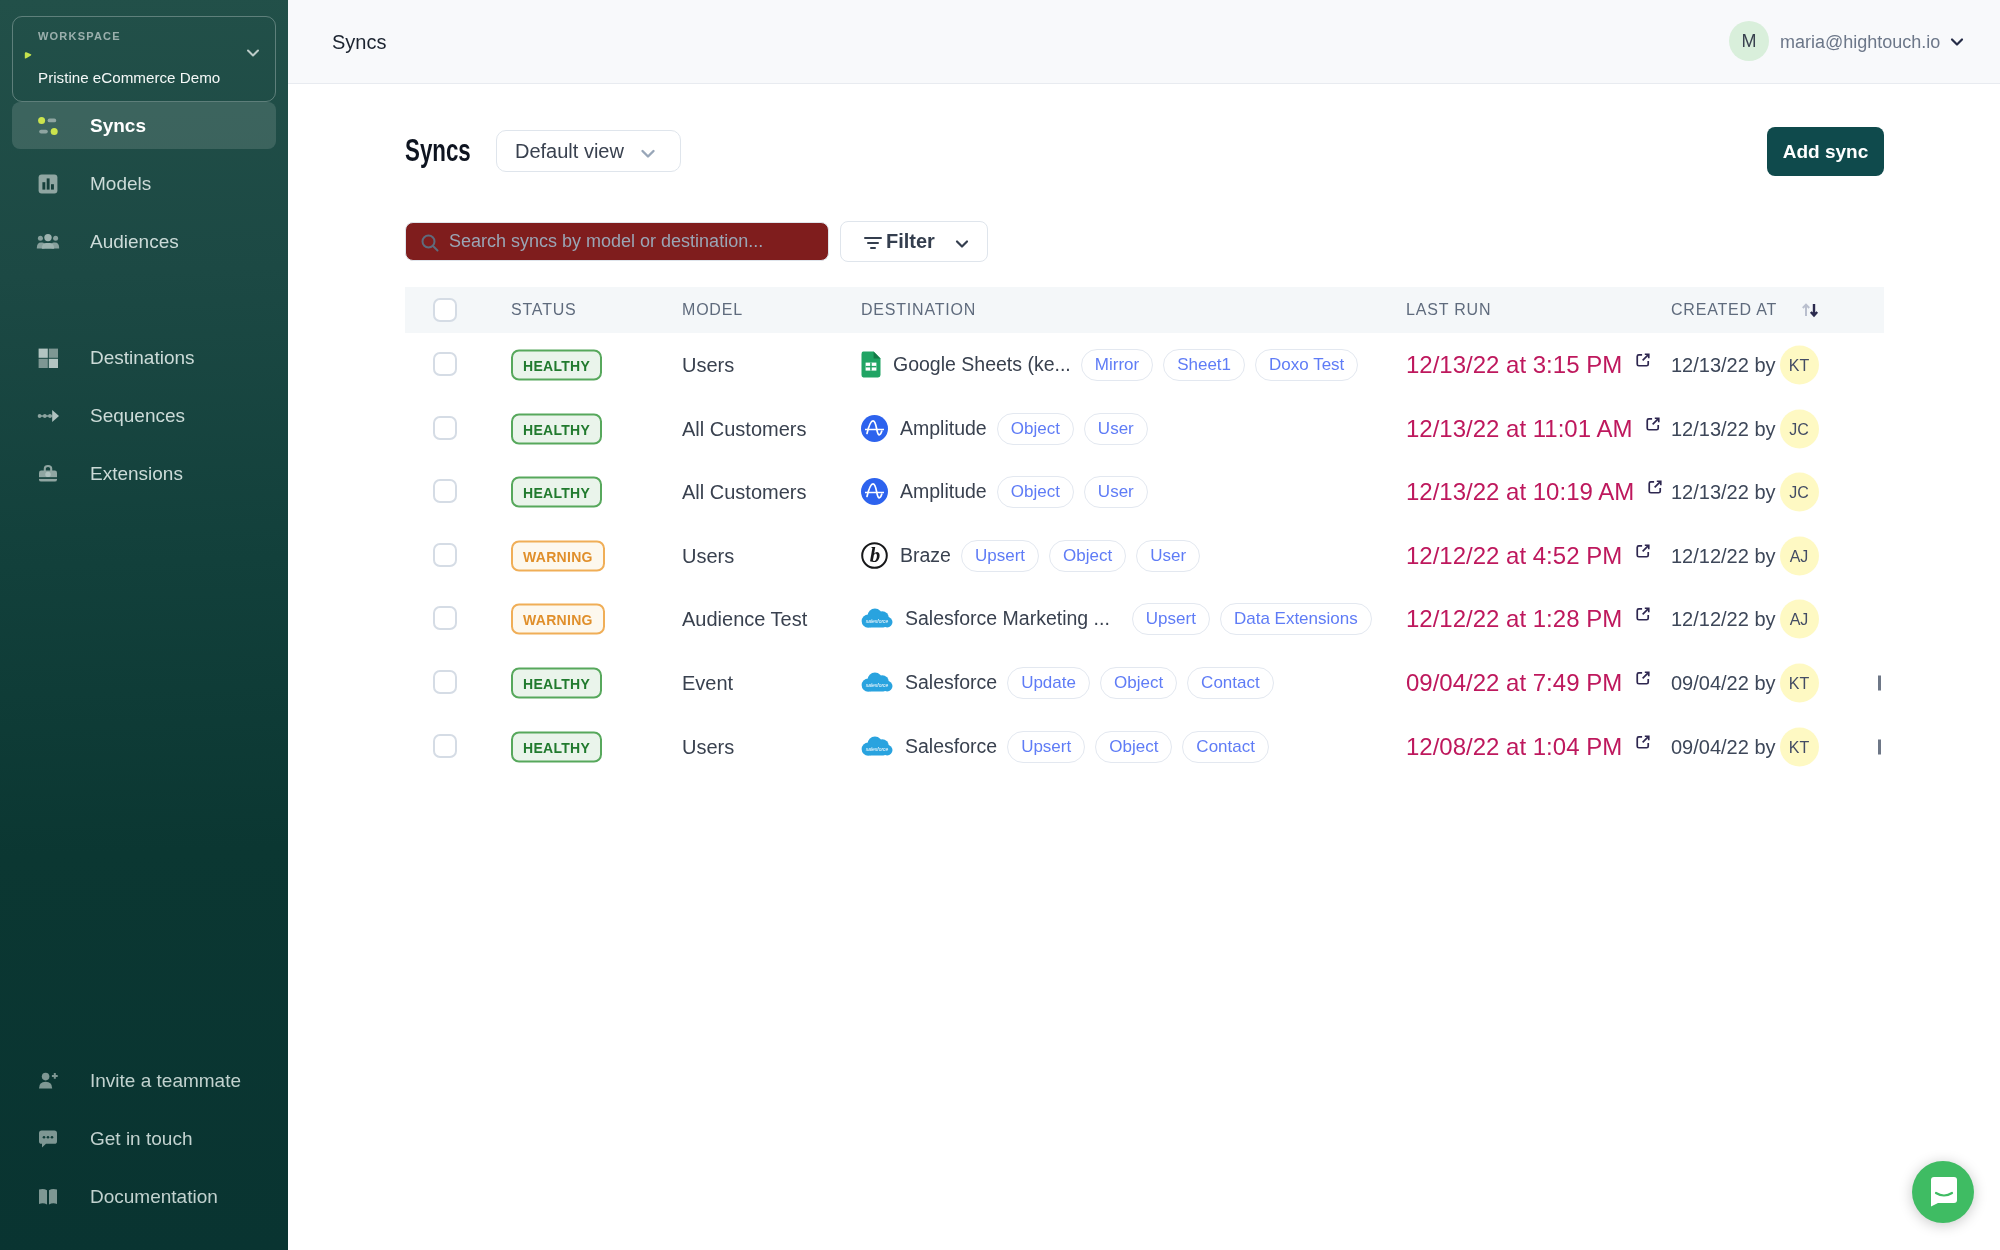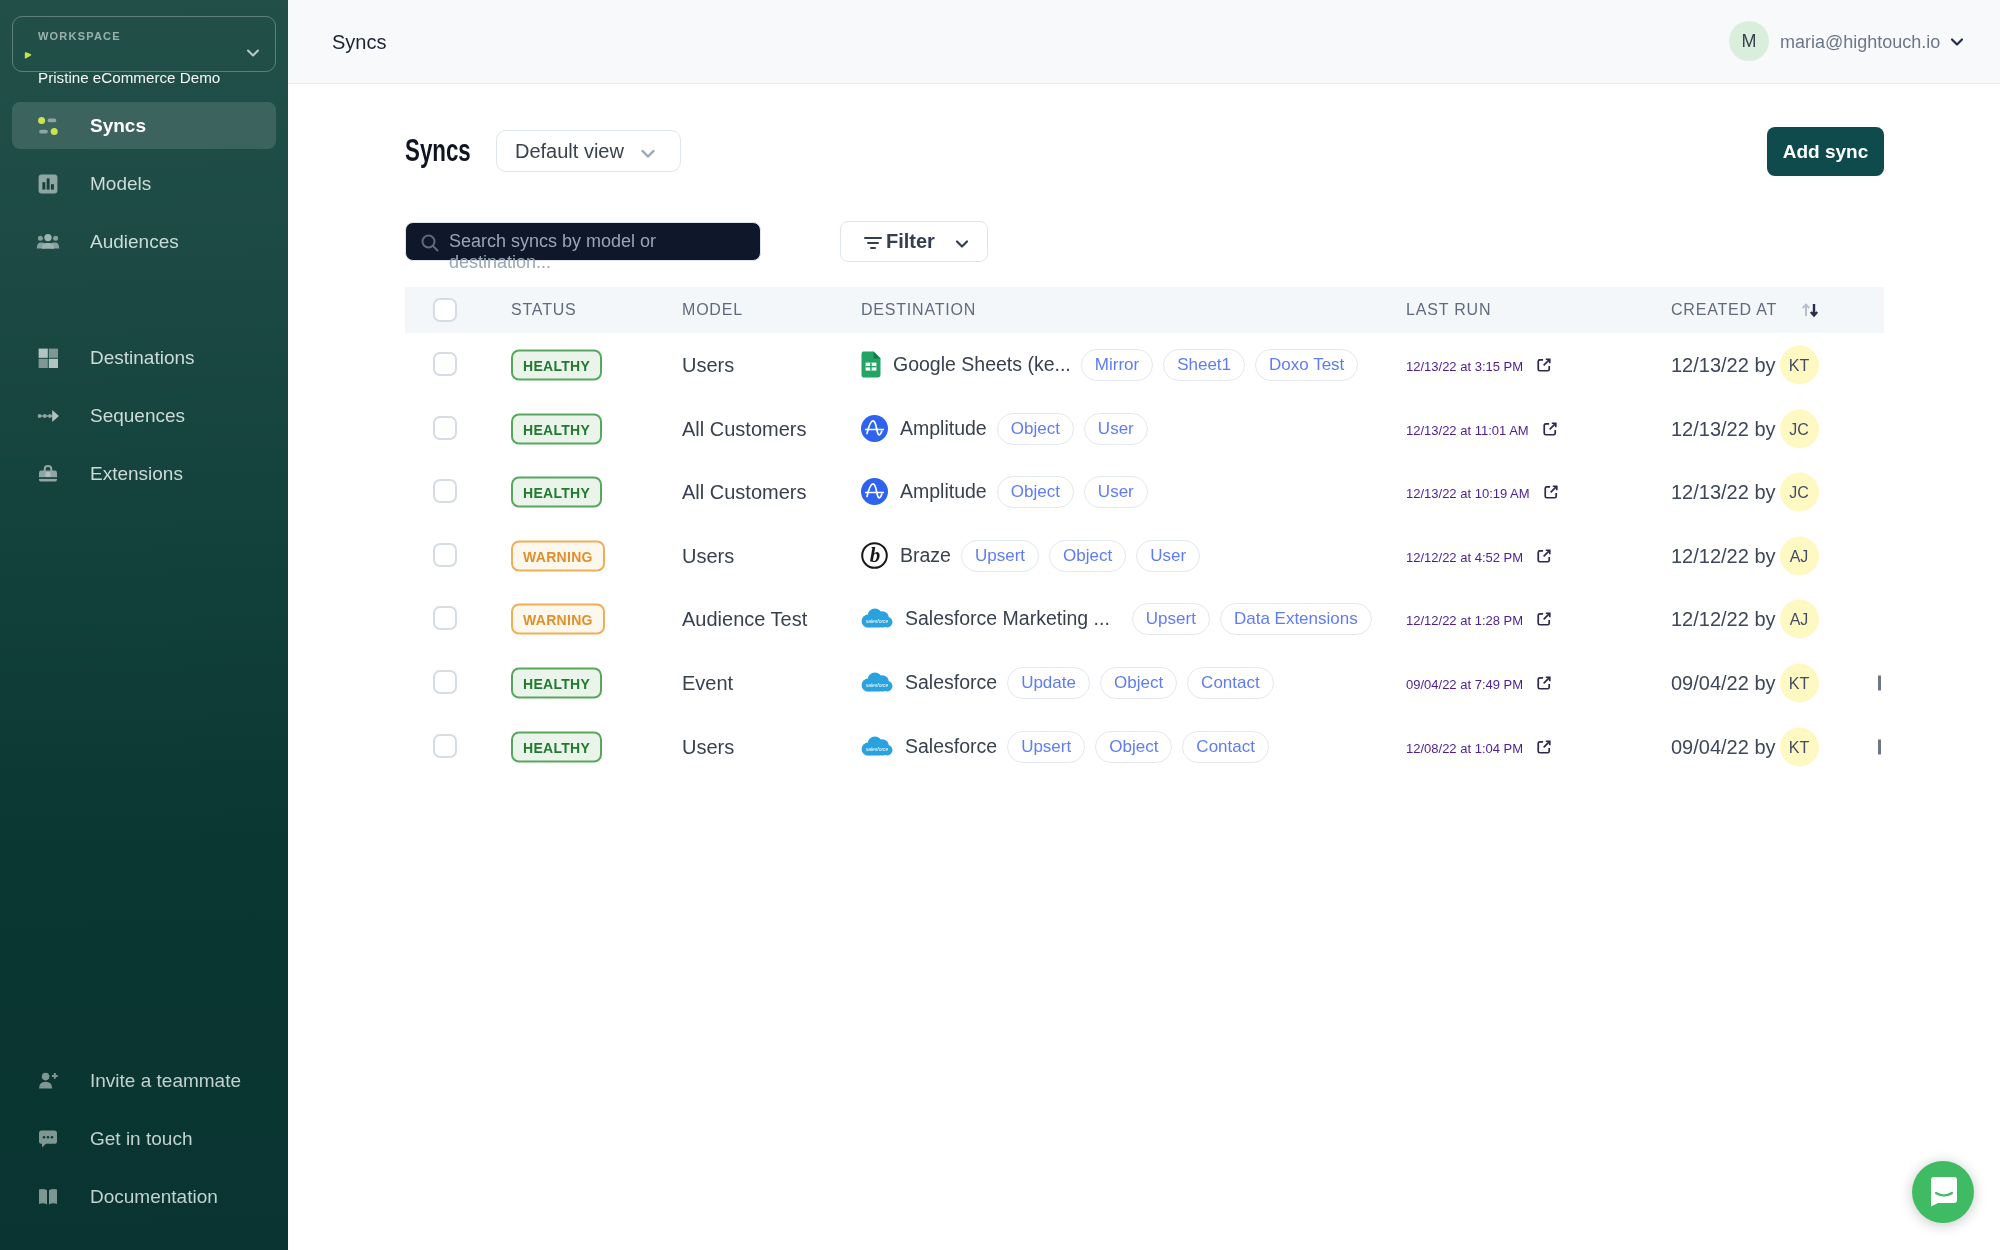--- a/index.html
+++ b/index.html
@@ -2,21 +2,21 @@
 <html><head>
 <meta charset="utf-8">
 <style>
 * { margin:0; padding:0; box-sizing:border-box; }
 html,body { width:2000px; height:1250px; overflow:hidden; background:#fff;
   font-family:"Liberation Sans", sans-serif; }
 
 
 #sidebar { position:absolute; left:0; top:0; width:288px; height:1250px;
   background:linear-gradient(178deg, #225049 0%, #1c4944 22%, #12403b 45%, #0b3732 68%, #093431 100%); }
-#wsbox { position:absolute; left:12px; top:16px; width:264px; height:56px;
+#wsbox { position:absolute; left:12px; top:16px; width:264px; height:86px;
   border:1px solid rgba(255,255,255,0.28); border-radius:10px; }
 #wslogo { position:absolute; left:11px; top:34px; width:8px; height:8px; }
 #wslabel { position:absolute; left:25px; top:13px; font-size:11px; letter-spacing:1.2px;
   color:rgba(255,255,255,0.55); font-weight:600; }
 #wsname { position:absolute; left:25px; top:32px; font-size:15.2px; color:#f4f8f7;margin-top:20px; }
 #wschev { position:absolute; right:13px; top:27px; }
 
 .nav { position:absolute; left:12px; width:264px; height:47px; border-radius:8px; }
 .nav .ic { position:absolute; left:24px; top:50%; transform:translateY(-50%); width:24px; height:24px; }
 .nav .tx { position:absolute; left:78px; top:50%; transform:translateY(-50%);
@@ -42,22 +42,22 @@
 #main { position:absolute; left:288px; top:85px; width:1712px; height:1165px; background:#fff; }
 #h1 { position:absolute; left:117px; top:48px; font-size:31px; font-weight:700; color:#0e1420; transform:scaleX(0.72); transform-origin:0 0;}
 #defview { position:absolute; left:208px; top:45px; width:185px; height:42px;
   border:1px solid #dfe5ec; border-radius:10px; background:#fff; }
 #defview .t { position:absolute; left:18px; top:9px; font-size:20px; color:#39414f; font-weight:500;}
 #defview .c { position:absolute; right:22px; top:13px; }
 #addsync { position:absolute; left:1479px; top:42px; width:117px; height:49px;
   background:#0f4a4c; border-radius:8px; color:#fff; font-size:19px; font-weight:700;
   text-align:center; line-height:49px; }
 
-#search { position:absolute; left:117px; top:137px; width:356px; height:39px;
-  border:1px solid #dfe5ec; border-radius:8px; background:#0f172a; }
+#search { position:absolute; left:117px; top:137px; width:424px; height:39px;
+  border:1px solid #dfe5ec; border-radius:8px; background:#7f1d1d; }
 #search .pl { position:absolute; left:43px; top:8px; font-size:18px; color:#9aa5b5; }
 #search svg { position:absolute; left:13px; top:9px; }
 #filter { position:absolute; left:552px; top:136px; width:148px; height:41px;
   border:1px solid #dfe5ec; border-radius:8px; background:#fff; }
 #filter .t { position:absolute; left:45px; top:8px; font-size:20px; font-weight:700; color:#343e4e; }
 #filter svg.fi { position:absolute; left:22px; top:11px; }
 #filter svg.c { position:absolute; right:16px; top:13px; }
 
 
 #thead { position:absolute; left:117px; top:202px; width:1479px; height:46px; background:#f4f7f9; }
@@ -66,22 +66,22 @@
 .row { position:absolute; left:117px; width:1479px; height:63px; }
 .pill { position:absolute; top:50%; transform:translateY(-50%); height:31px; line-height:28px;
   border-radius:8px; font-size:14px; font-weight:700; letter-spacing:0.3px; padding:0 10px; }
 .pill.h { border:2px solid #57a85c; background:#eaf4eb; color:#217a2e; }
 .pill.w { border:2px solid #f0ae57; background:#fdf8ee; color:#e08f2b; }
 .model { position:absolute; left:277px; top:50%; transform:translateY(-50%); font-size:20px; color:#39414f; }
 .dest { position:absolute; left:456px; top:50%; transform:translateY(-50%); display:flex; align-items:center; }
 .dest .nm { font-size:19.5px; color:#39414f; margin-left:12px; }
 .tag { height:32px; line-height:30px; border:1px solid #e3e8f0; border-radius:16px;
   color:#5f7cf6; font-size:17px; padding:0 13px; margin-left:10px; white-space:nowrap; }
-.lastrun { position:absolute; left:1001px; top:50%; transform:translateY(-50%); display:flex; align-items:flex-end;
-  font-size:13px; color:#4c1d95; }
+.lastrun { position:absolute; left:1001px; top:50%; transform:translateY(-50%); display:flex; align-items:flex-start;
+  font-size:24px; color:#be185d; }
 .lastrun svg { margin-left:12px; }
 .created { position:absolute; left:1266px; top:50%; transform:translateY(-50%); display:flex; align-items:center;
   font-size:20px; color:#3d4759; }
 .avatar { width:39px; height:39px; border-radius:50%; background:#fef9c3; color:#434c64;
   font-size:16px; font-weight:500; text-align:center; line-height:39px; margin-left:4px; }
 .rmark { position:absolute; left:1473px; top:50%; transform:translateY(-50%); width:3px; height:15px; background:#6e7787; }
 
 #intercom { position:absolute; left:1912px; top:1161px; width:62px; height:62px; border-radius:50%;
   background:#3fbc63; box-shadow:0 2px 14px rgba(0,0,0,0.22); }
 #intercom svg { position:absolute; left:17px; top:15px; }

